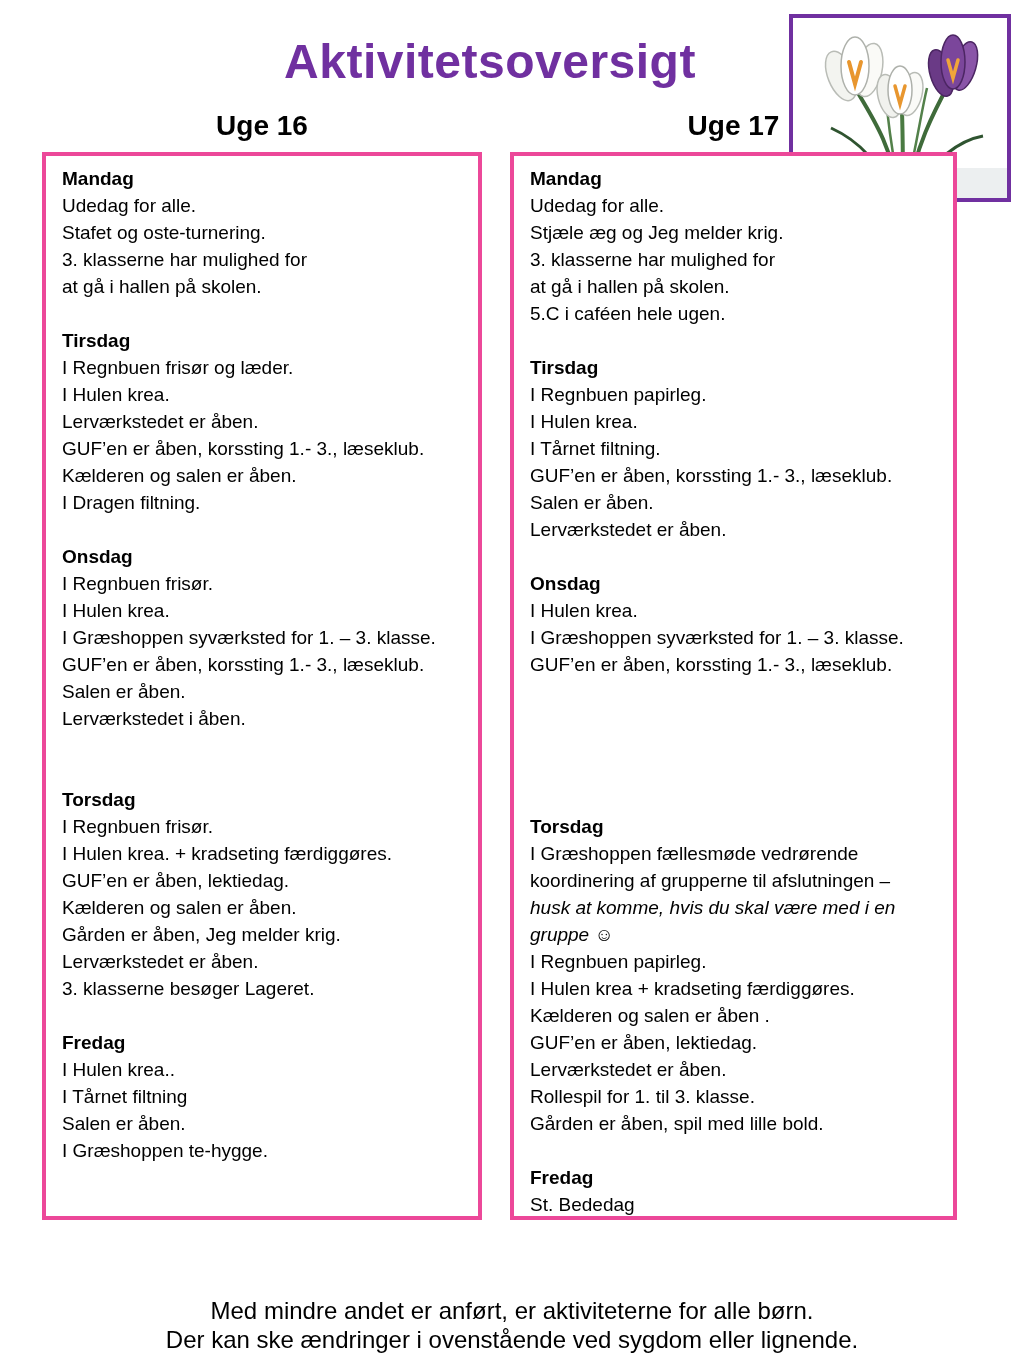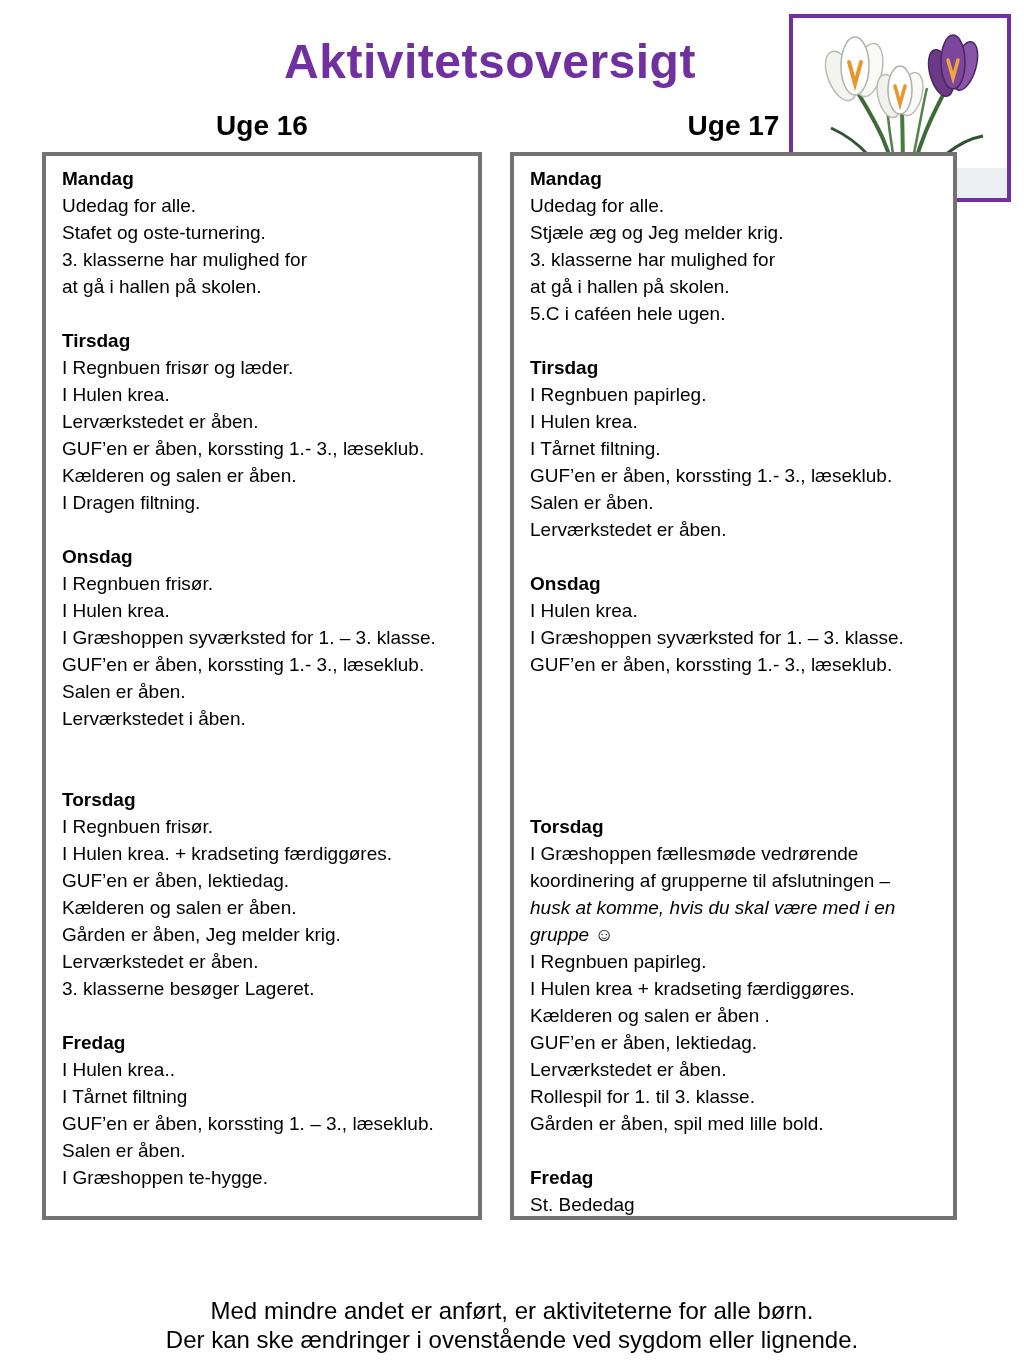--- a/index.html
+++ b/index.html
@@ -28,21 +28,21 @@
     font-weight:bold;
     color:#000;
     text-align:center;
   }
   .week-label.left  { left:42px;  width:440px; }
   .week-label.right { left:510px; width:447px; }
   .box {
     position:absolute;
     top:152px;
     height:1068px;
-    border:4px solid #737373;
+    border:4px solid #ec4899;
     background:#ffffff;
     box-sizing:border-box;
     padding:9px 16px;
     font-size:19px;
     line-height:27px;
   }
   .box.left  { left:42px;  width:440px; }
   .box.right { left:510px; width:447px; }
   .day-name { font-weight:bold; }
   .line {}
@@ -144,21 +144,20 @@
         <div class="line">Kælderen og salen er åben.</div>
         <div class="line">Gården er åben, Jeg melder krig.</div>
         <div class="line">Lerværkstedet er åben.</div>
         <div class="line">3. klasserne besøger Lageret.</div>
         <div class="line">&nbsp;</div>
       </div>
       <div class="day-block">
         <div class="day-name">Fredag</div>
         <div class="line">I Hulen krea..</div>
         <div class="line">I Tårnet filtning</div>
-        <div class="line">GUF’en er åben, korssting 1. – 3., læseklub.</div>
         <div class="line">Salen er åben.</div>
         <div class="line">I Græshoppen te-hygge.</div>
       </div>
     </div>
   <div class="box right">
       <div class="day-block">
         <div class="day-name">Mandag</div>
         <div class="line">Udedag for alle.</div>
         <div class="line">Stjæle æg og Jeg melder krig.</div>
         <div class="line">3. klasserne har mulighed for</div>

